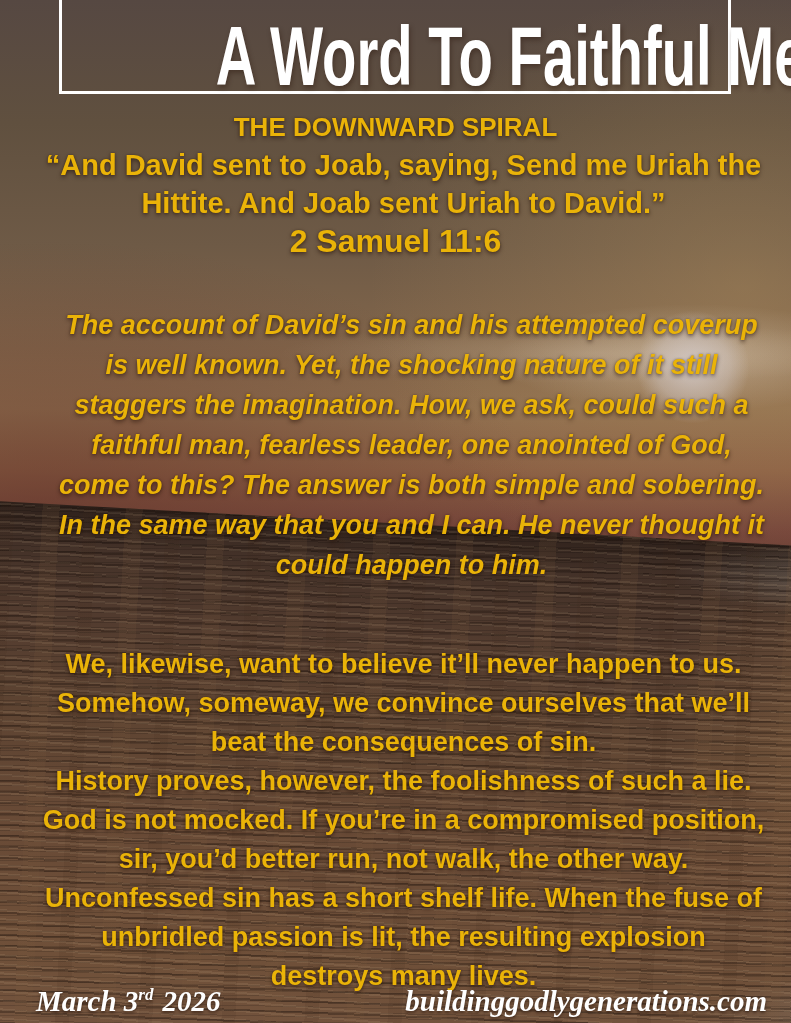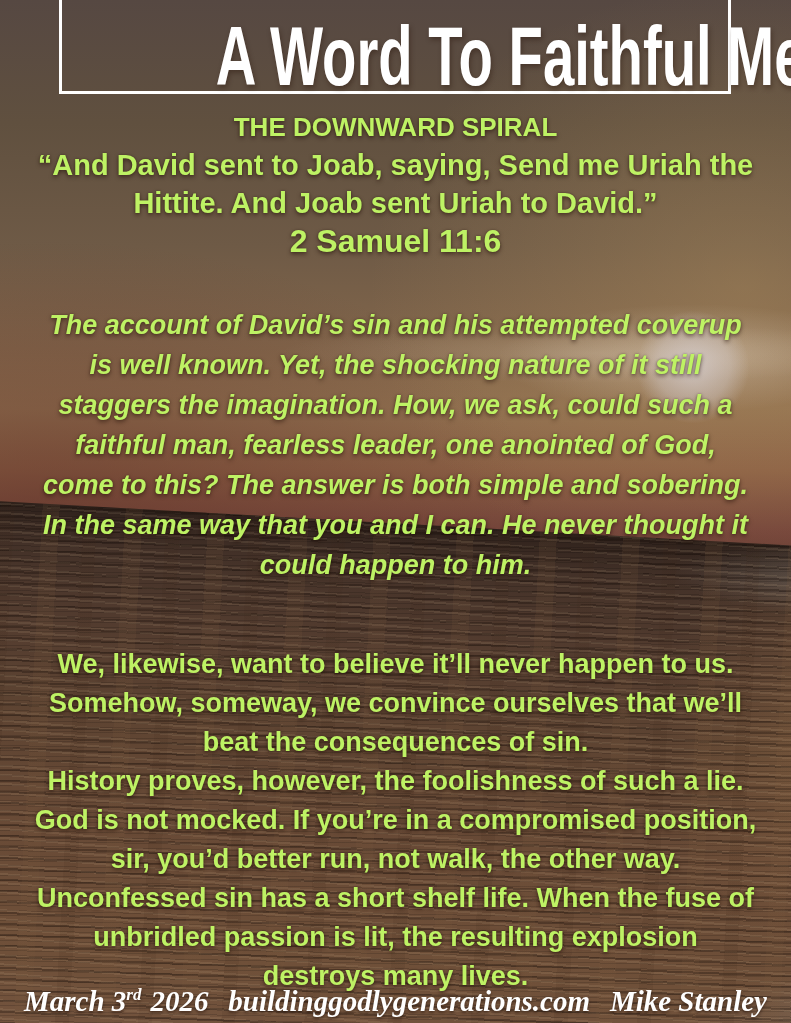--- a/index.html
+++ b/index.html
@@ -54,24 +54,24 @@
   .water::after {
     content: ""; position: absolute; inset: 0; opacity: 0.5;
     background:
       repeating-linear-gradient(90deg,
         rgba(120,88,60,0.30) 0 17px, rgba(0,0,0,0) 17px 41px, rgba(60,38,24,0.22) 41px 55px, rgba(0,0,0,0) 55px 83px);
   }
 
   
   .txt {
     position: absolute; left: 0; width: 100%;
-    color: #bef264; text-align: center; font-weight: 700;
+    color: #eab308; text-align: center; font-weight: 700;
     text-shadow: 0 2px 4px rgba(35,17,8,0.60), 0 0 2px rgba(35,17,8,0.35);
   }
-  .pre { white-space: pre; }
+  .pre { white-space: pre; margin-left: 16px; }
 
   .title-box {
     position: absolute; left: 59px; top: -26px; width: 666px; height: 114px;
     border: 3px solid #ffffff; text-align: center;
     box-sizing: content-box; z-index: 6;
   }
   .title-text {
     display: inline-block; margin-top: 37px;
     font-size: 84px; font-weight: 700; line-height: 84px;
     color: #ffffff; white-space: nowrap;
@@ -83,21 +83,21 @@
   .verse-heading { font-size: 26px; }
   .verse-quote   { font-size: 29px; }
   .verse-ref     { font-size: 32px; }
 
   .para1 { top: 305px; font-size: 27px; line-height: 40px; z-index: 5; font-style: italic; }
   .para2 { top: 645px; font-size: 27px; line-height: 39px; z-index: 5; }
   .para2 .italic { }
 
   .footer-bar {
     position: absolute; left: 0; top: 985px; width: 791px; height: 38px;
-    box-sizing: border-box; padding: 0 24px 0 24px;
+    box-sizing: border-box; padding: 0 24px 0 36px;
     display: flex; justify-content: space-between; align-items: baseline;
     font-family: "Liberation Serif", serif; font-style: italic; font-weight: 700;
     font-size: 29px; color: #ffffff; z-index: 5;
     text-shadow: 0 2px 3px rgba(35,17,8,0.55);
   }
   .footer-bar sup { font-size: 17px; line-height: 0; }
   .yr { margin-left: 9px; }
 </style>
 </head>
 <body>
@@ -137,16 +137,15 @@
 Unconfessed sin has a short shelf life. When the fuse of
 unbridled passion is lit, the resulting explosion
 destroys many lives.</div>
   </div>
 
   <div class="footer-bar">
     <span>
       <span>March 3</span><sup>rd</sup><span class="yr">2026</span>
     </span>
     <span>buildinggodlygenerations.com</span>
-    <span>Mike Stanley</span>
   </div>
 
 </div>
 
 </body></html>

